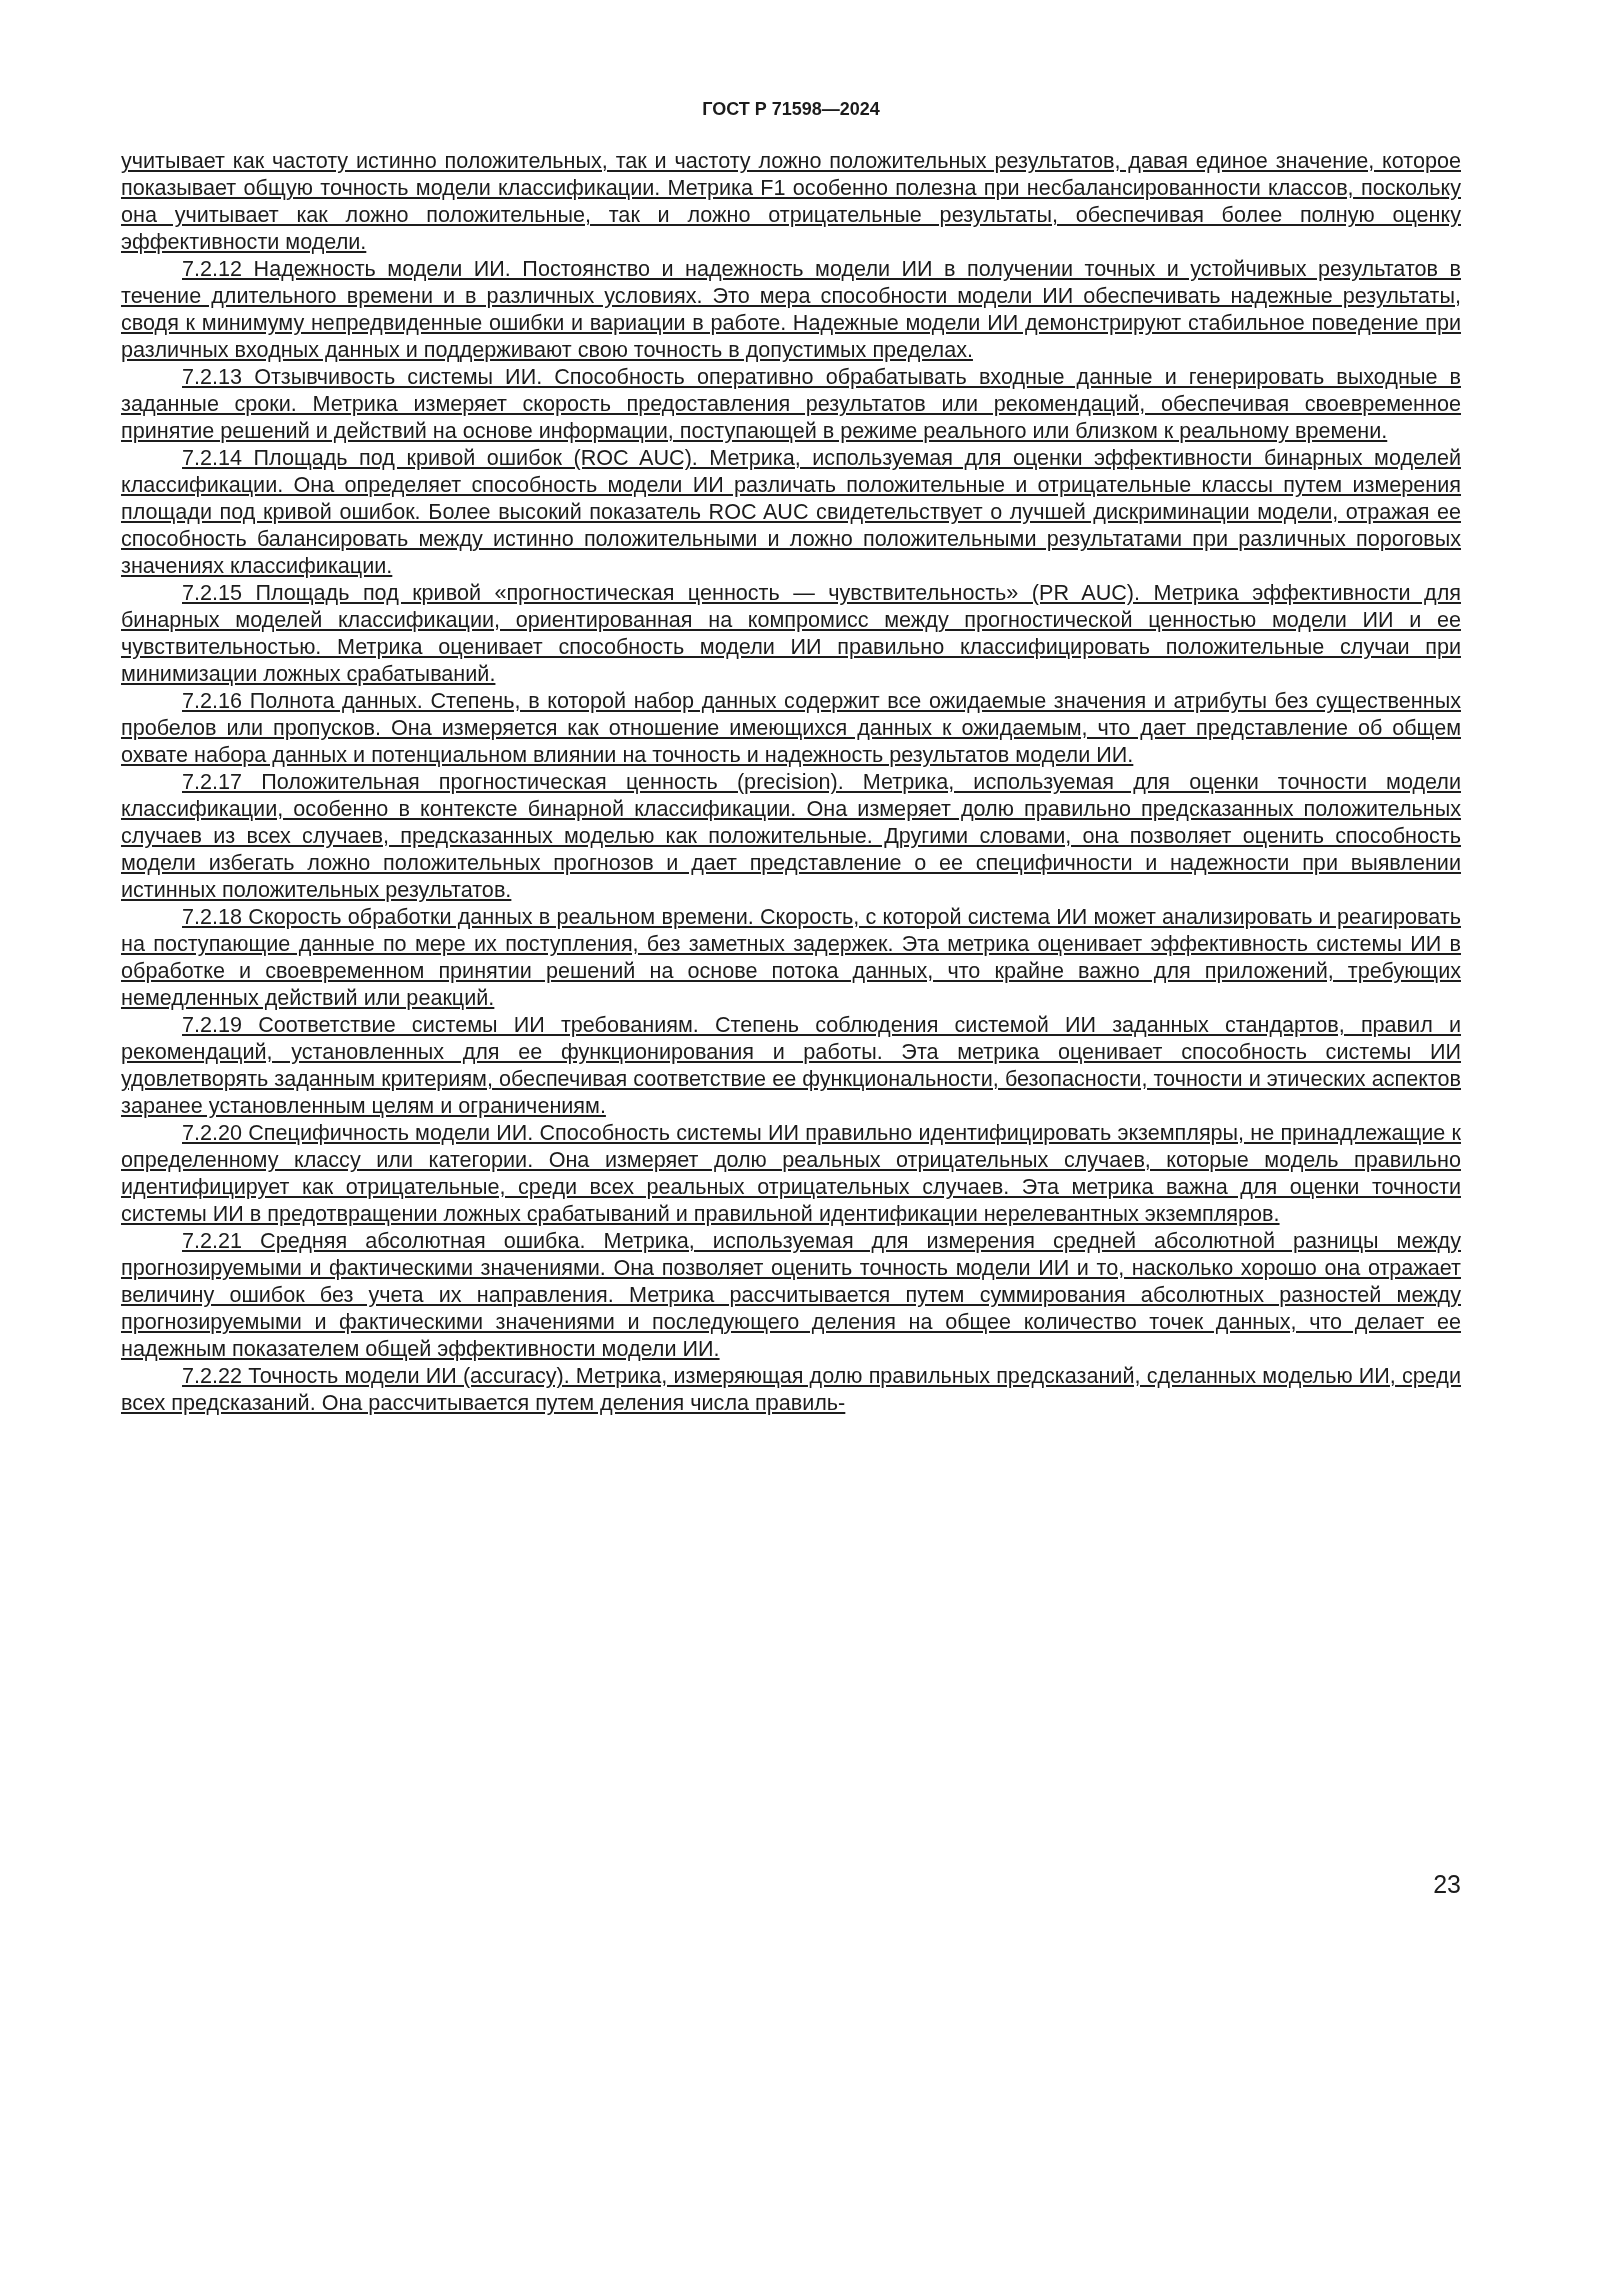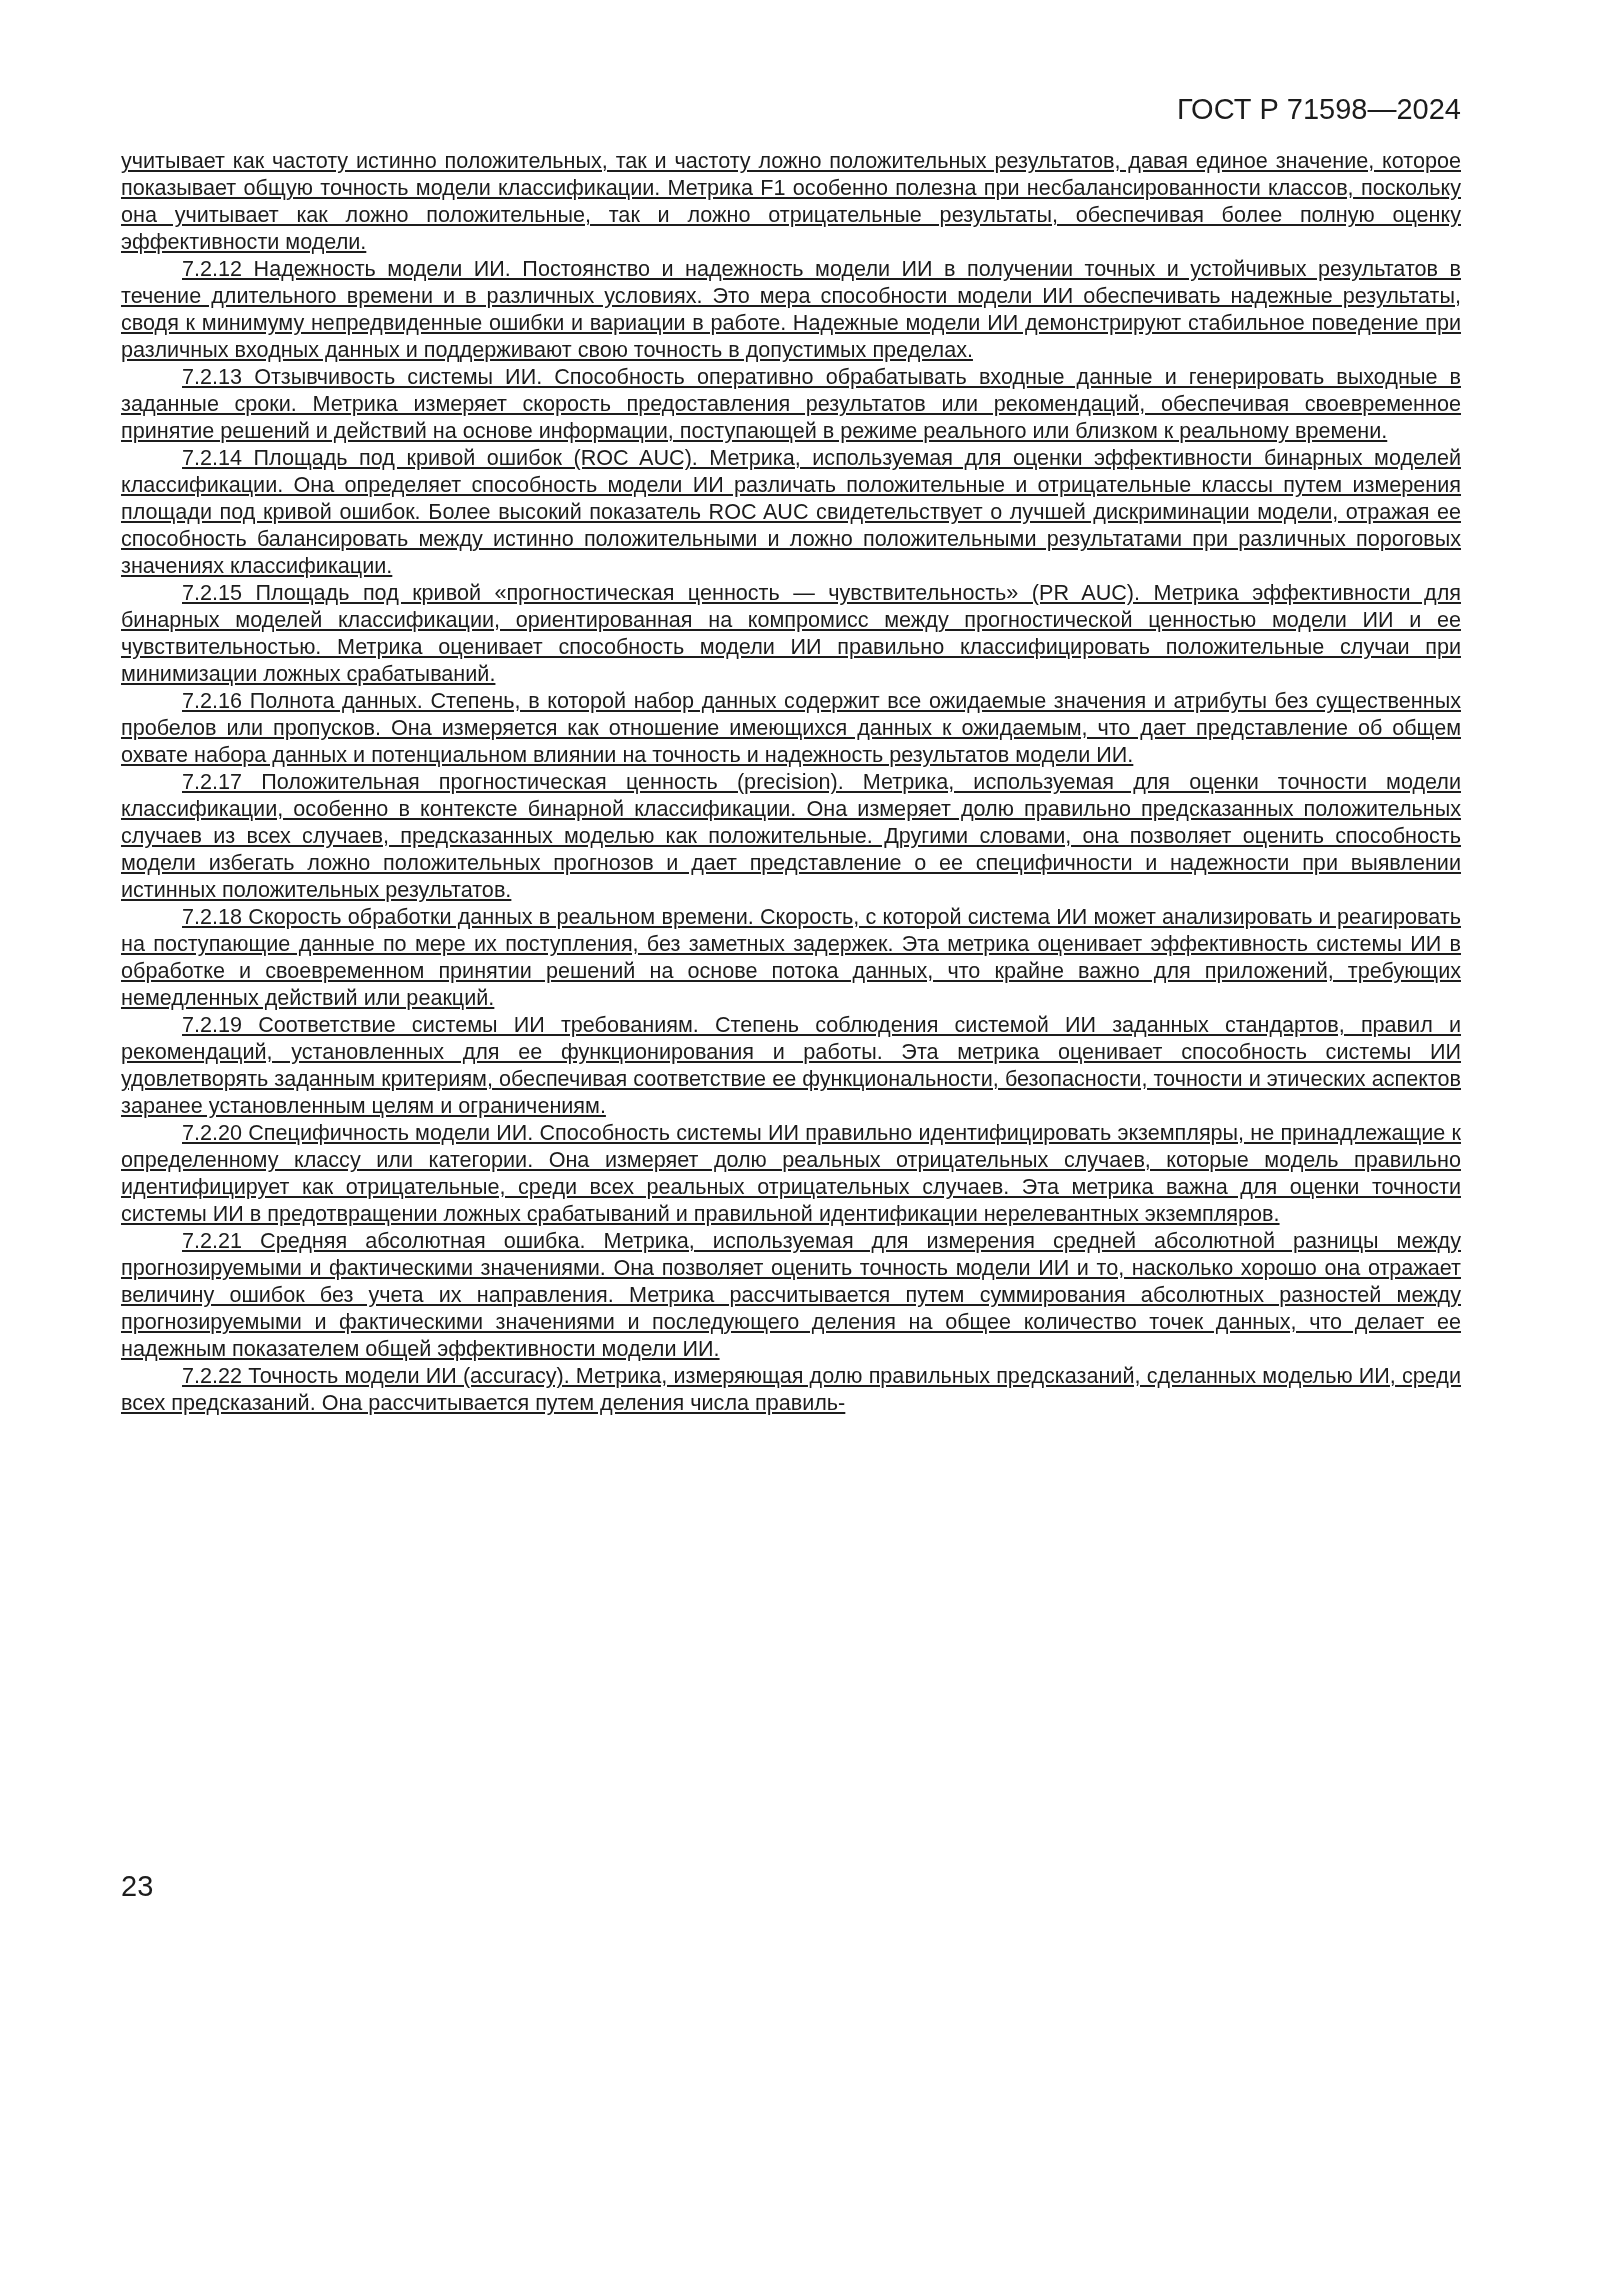--- a/index.html
+++ b/index.html
@@ -20,23 +20,23 @@
     width: 1621px;
     height: 2293px;
     background: #ffffff;
     overflow: hidden;
   }
   .page-header {
     position: absolute;
     top: 96px;
     left: 121px;
     width: 1340px;
-    text-align: right;
-    font-weight: normal;
-    font-size: 29px;
+    text-align: center;
+    font-weight: bold;
+    font-size: 18px;
     line-height: 27.4px;
   }
   .content {
     position: absolute;
     top: 147px;
     left: 121px;
     width: 1340px;
     font-size: 21.6px;
     line-height: 27px;
     text-align: justify;
@@ -47,22 +47,22 @@
     text-decoration: underline;
   }
   .para.indent {
     text-indent: 61px;
   }
   .page-number {
     position: absolute;
     top: 1870px;
     left: 121px;
     width: 1340px;
-    text-align: left;
-    font-size: 29px;
+    text-align: right;
+    font-size: 25px;
   }
 </style>
 </head>
 <body>
 
 <div class="page">
 
   <div class="page-header">ГОСТ Р 71598—2024</div>
 
   <div class="content">

